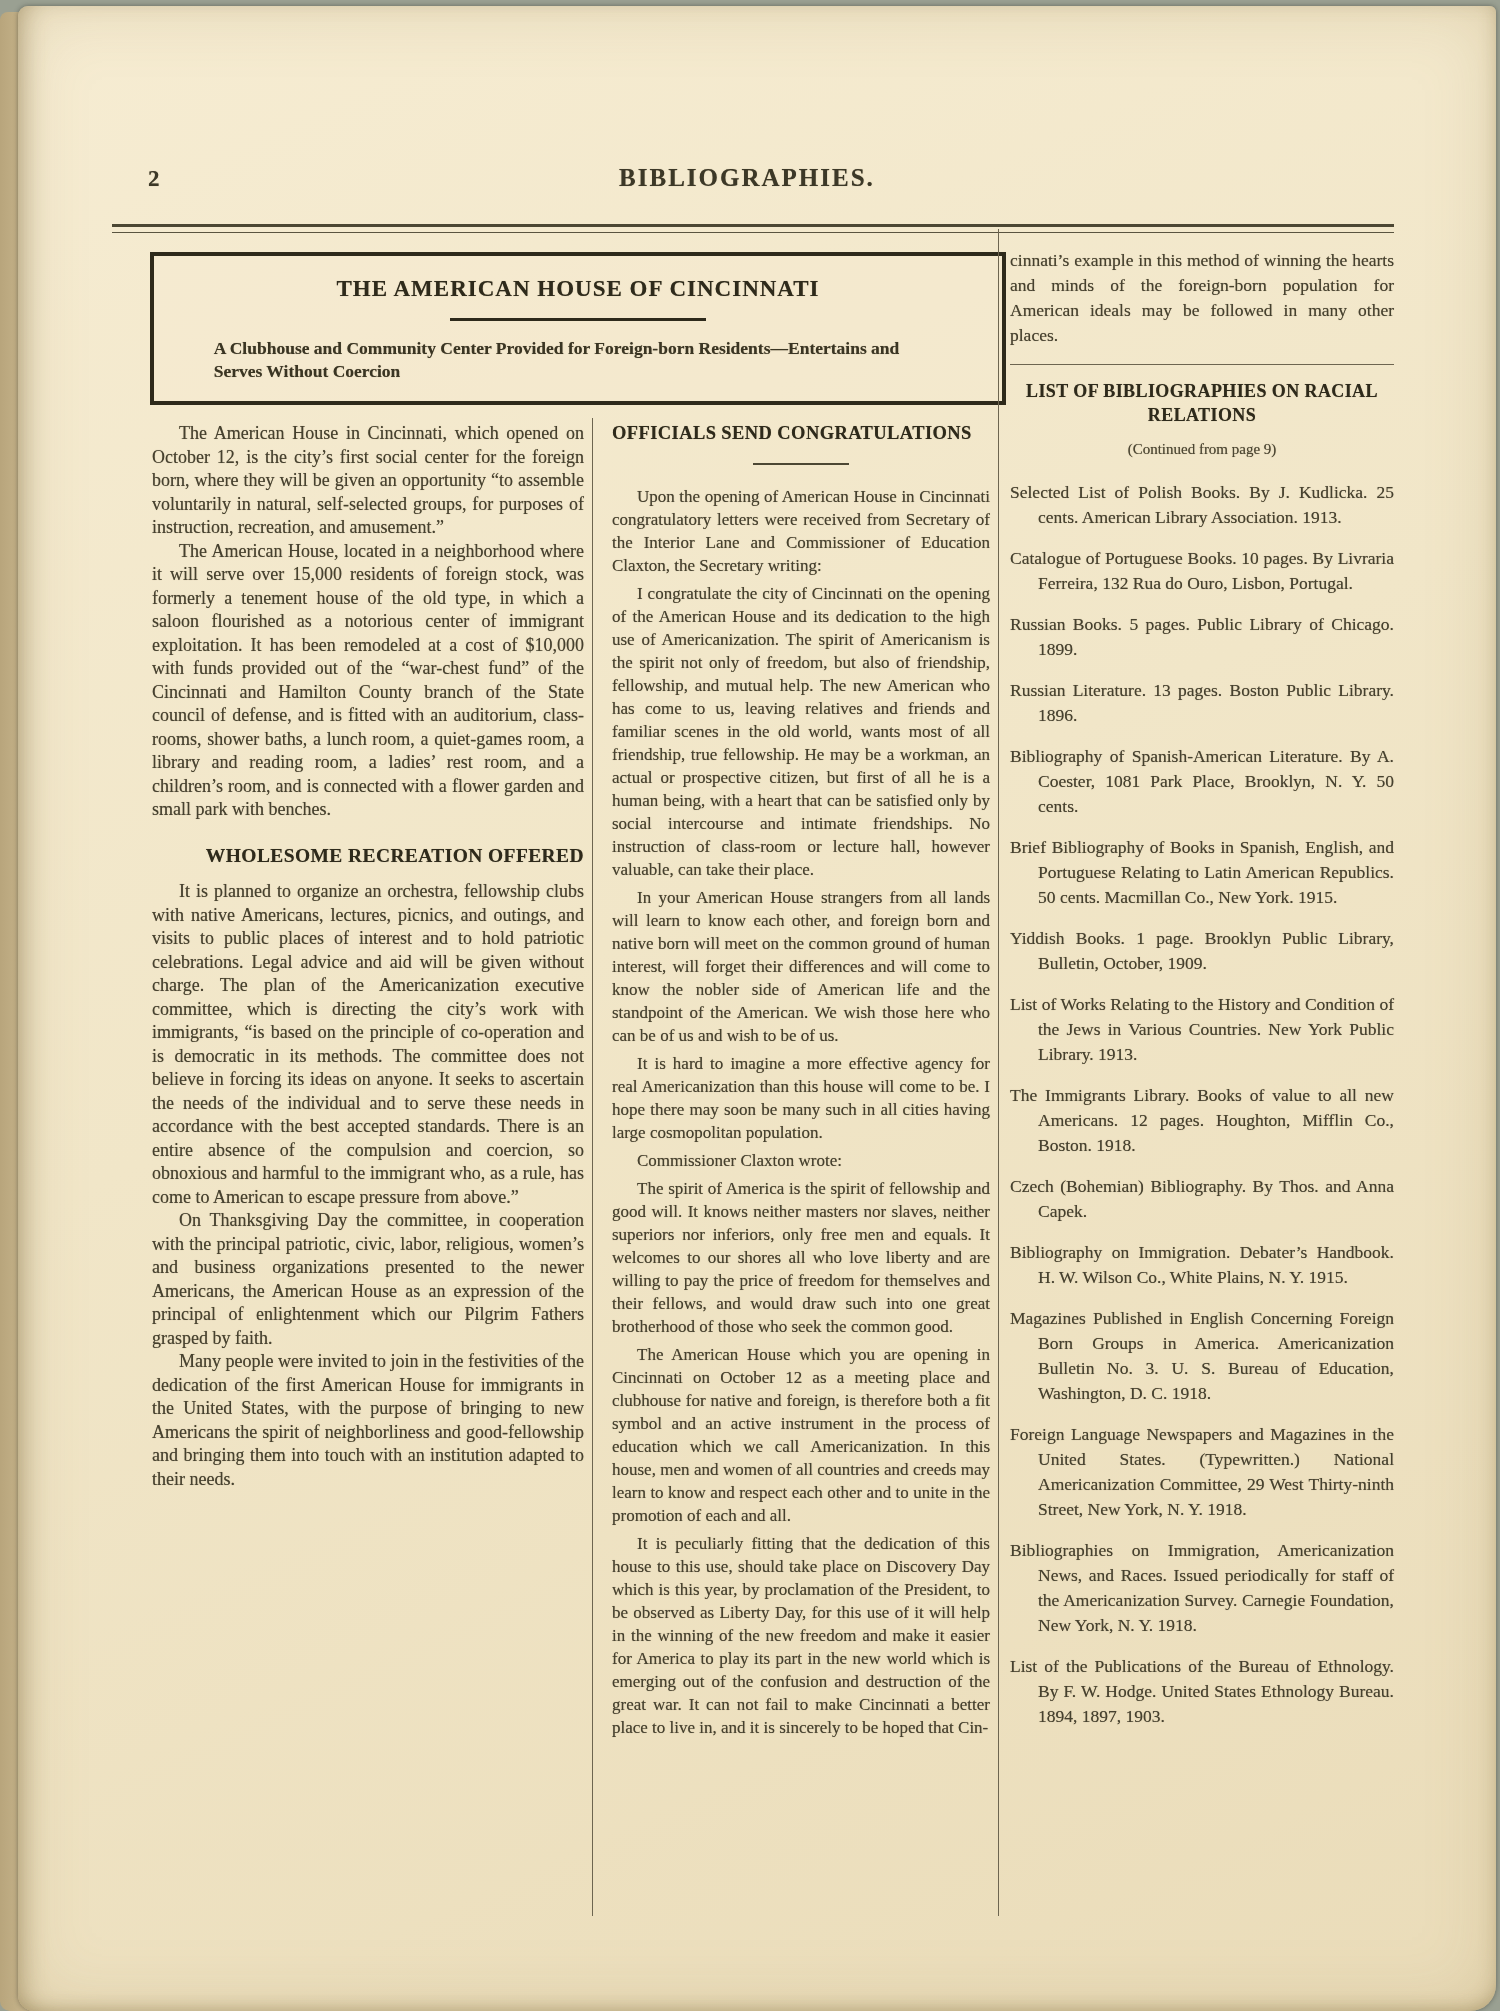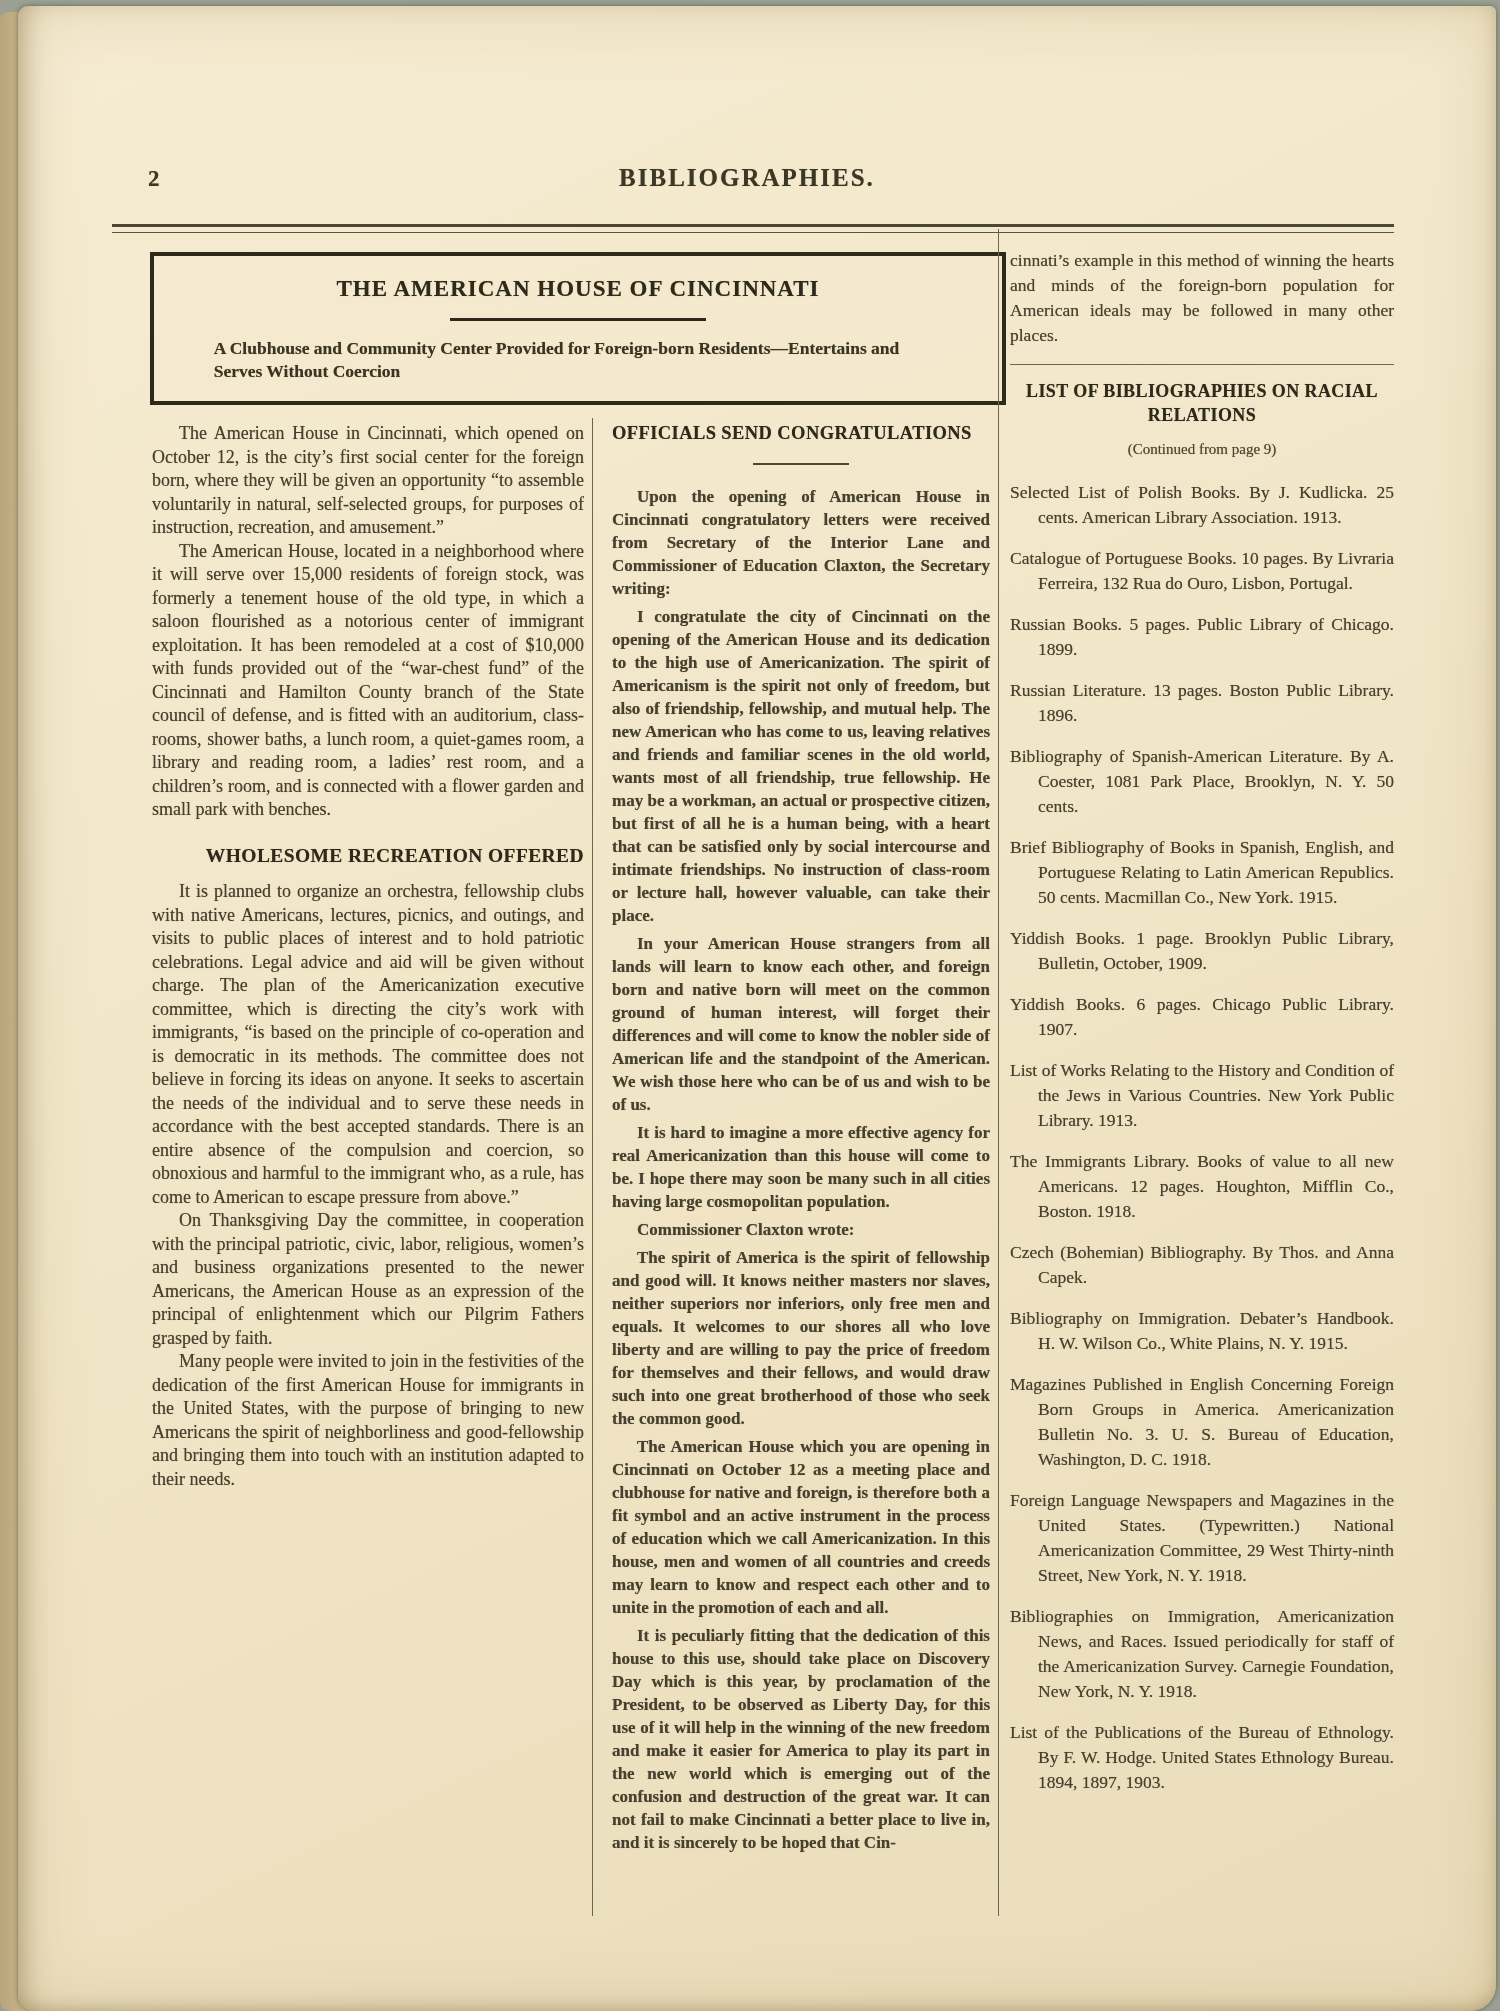--- a/index.html
+++ b/index.html
@@ -64,21 +64,21 @@
     font-size:19.5px;font-weight:bold;letter-spacing:.4px;color:#2e2a1b;
     margin:22px 0 13px 0;text-align:right;text-indent:0;
   }
 
   .col2{left:594px;top:416px;width:378px;font-size:17px;line-height:23px;}
   .col2-heading{
     font-size:18.5px;font-weight:bold;letter-spacing:.4px;color:#2e2a1b;
     text-align:left;margin:0 0 2px 0;
   }
   .col2-heading-rule{width:96px;height:2px;background:#4c4733;margin:18px auto 20px auto;}
-  .col2 p{text-indent:25px;margin-bottom:5px;font-weight:bold;}
+  .col2 p{text-indent:25px;margin-bottom:5px;}
 
   .col3{left:992px;top:242px;width:384px;font-size:17.5px;line-height:25px;}
   .col3 .continuation{text-indent:0;margin:0;}
   .col3-rule{height:1px;background:#6d6550;margin:16px 0 14px 0;}
   .col3-heading{
     text-align:center;font-size:18px;font-weight:bold;letter-spacing:.4px;
     line-height:24px;color:#2e2a1b;margin:0 14px;
   }
   .col3-subheading{text-align:center;font-size:15px;margin:10px 0 18px 0;color:#4c4733;}
   .bib-list{list-style:none;margin:0;padding:0;}
@@ -134,21 +134,20 @@
       <h2 class="col3-heading">LIST OF BIBLIOGRAPHIES ON RACIAL RELATIONS</h2>
       <div class="col3-subheading">(Continued from page 9)</div>
       <ul class="bib-list">
         <li>Selected List of Polish Books.  By J. Kudlicka.  25 cents.  American Library Association.  1913.</li>
         <li>Catalogue of Portuguese Books.  10 pages.  By Livraria Ferreira, 132 Rua do Ouro, Lisbon, Portugal.</li>
         <li>Russian Books.  5 pages.  Public Library of Chicago.  1899.</li>
         <li>Russian Literature.  13 pages.  Boston Public Library.  1896.</li>
         <li>Bibliography of Spanish-American Literature.  By A. Coester, 1081 Park Place, Brooklyn, N. Y.  50 cents.</li>
         <li>Brief Bibliography of Books in Spanish, English, and Portuguese Relating to Latin American Republics.  50 cents.  Macmillan Co., New York.  1915.</li>
         <li>Yiddish Books.  1 page.  Brooklyn Public Library, Bulletin, October, 1909.</li>
-        <li>Yiddish Books.  6 pages.  Chicago Public Library.  1907.</li>
         <li>List of Works Relating to the History and Condition of the Jews in Various Countries.  New York Public Library.  1913.</li>
         <li>The Immigrants Library.  Books of value to all new Americans.  12 pages.  Houghton, Mifflin Co., Boston.  1918.</li>
         <li>Czech (Bohemian) Bibliography.  By Thos. and Anna Capek.</li>
         <li>Bibliography on Immigration.  Debater’s Handbook.  H. W. Wilson Co., White Plains, N. Y.  1915.</li>
         <li>Magazines Published in English Concerning Foreign Born Groups in America.  Americanization Bulletin No. 3.  U. S. Bureau of Education, Washington, D. C.  1918.</li>
         <li>Foreign Language Newspapers and Magazines in the United States.  (Typewritten.)  National Americanization Committee, 29 West Thirty-ninth Street, New York, N. Y.  1918.</li>
         <li>Bibliographies on Immigration, Americanization News, and Races.  Issued periodically for staff of the Americanization Survey.  Carnegie Foundation, New York, N. Y.  1918.</li>
         <li>List of the Publications of the Bureau of Ethnology.  By F. W. Hodge.  United States Ethnology Bureau.  1894, 1897, 1903.</li>
       </ul>
     </div>

